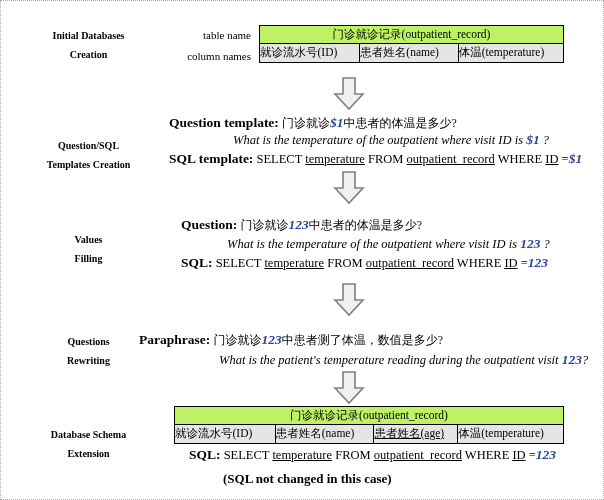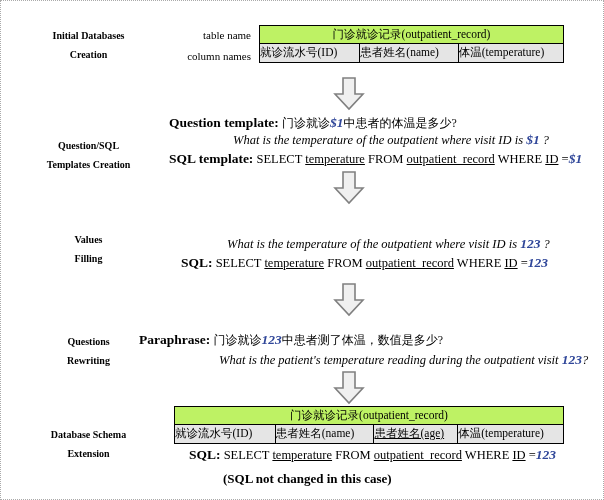--- a/index.html
+++ b/index.html
@@ -148,20 +148,24 @@
   </div>
 
   <div class="arrow" style="left:331px;top:170px;">
     <svg width="34" height="34" viewBox="0 0 34 34">
       <polygon points="11,1 23,1 23,17 31,17 17,32 3,17 11,17" fill="#f0f0f0" stroke="#808080" stroke-width="1.6"></polygon>
     </svg>
   </div>
 
   <div class="stage-label" id="s3label" style="top:229px;">Values<br>Filling</div>
 
+  <div class="line" style="left:180px;top:216px;">
+    <span class="lbl">Question:</span>
+    <span class="cn">门诊就诊</span><span class="val">123</span><span class="cn">中患者的体温是多少?</span>
+  </div>
 
   <div class="line it" style="left:226px;top:235px;">
     <span>What is the temperature of the outpatient where visit ID is </span><span class="val">123</span><span> ?</span>
   </div>
 
   <div class="line" style="left:180px;top:254px;">
     <span class="lbl">SQL:</span>
     <span>SELECT</span>
     <span class="mono-u">temperature</span>
     <span>FROM</span>

